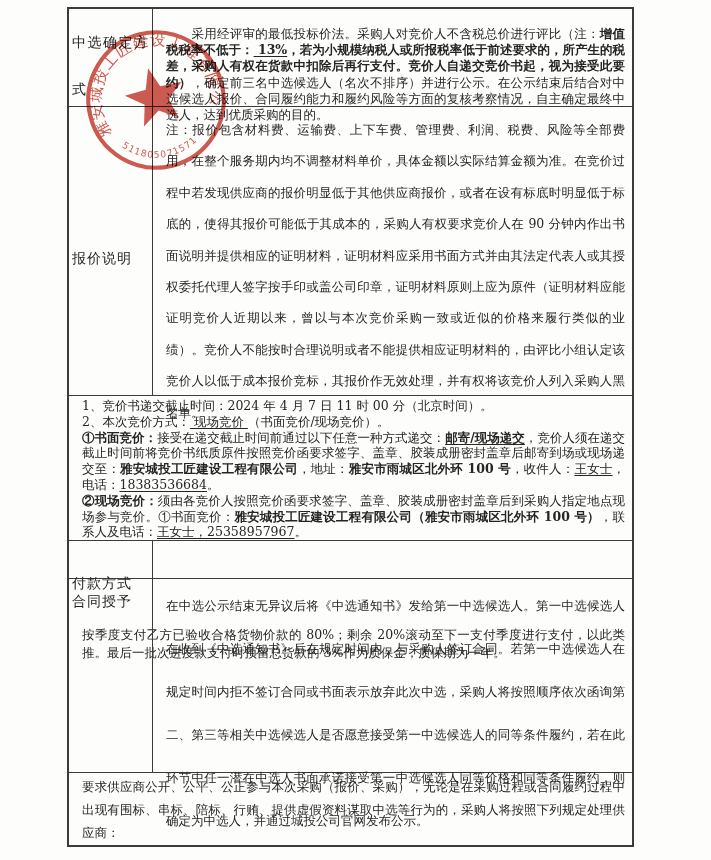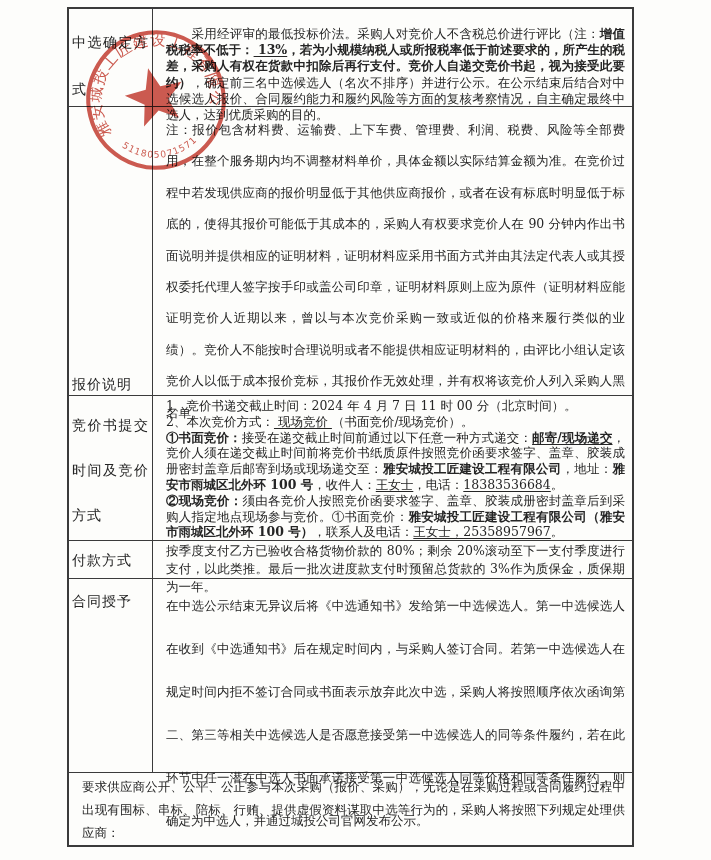--- a/index.html
+++ b/index.html
@@ -34,24 +34,24 @@
     white-space:pre-wrap;
     word-break:break-all;
   }
   .b{font-weight:700;}
   .u{text-decoration:underline;text-underline-offset:2px;}
 
   
   .r1{height:98px;}  .r1 .content-cell{line-height:16.2px;padding-top:17px;}
                      .r1 .label-cell{align-items:flex-start;padding-top:10px;line-height:47px;}
   .r2{height:289px;} .r2 .content-cell{line-height:31.4px;padding-top:7px;}
-                     .r2 .label-cell{align-items:flex-end;padding-top:13px;}
+                     .r2 .label-cell{align-items:center;padding-top:13px;}
   .r3{height:145px;} .r3 .content-cell{line-height:15.8px;padding-top:2px;}
                      .r3 .label-cell{align-items:flex-start;padding-top:7px;line-height:45px;}
-  .r4{height:38px;}  .r4 .content-cell{line-height:18px;padding-top:1px;}
+  .r4{height:38px;flex-direction:column;}  .r4 .content-cell{line-height:18px;padding-top:1px;}
                      .r4 .label-cell{align-items:center;}
   .r5{height:194px;} .r5 .content-cell{line-height:43px;padding-top:5px;}
                      .r5 .label-cell{align-items:flex-start;padding-top:11px;}
   .r6{height:72px;}  .r6 .content-cell{line-height:23px;padding-top:2px;}
                      .r6 .label-cell{align-items:center;}
 
   .seal{
     position:absolute;left:74px;top:18px;width:164px;height:164px;
     transform:rotate(-14deg);
     opacity:.82;
@@ -73,23 +73,20 @@
   </div>
 
   <div class="row r2">
     <div class="cell label-cell">
       <span>报价说明</span>
     </div>
     <div class="cell content-cell"><span>注：报价包含材料费、运输费、上下车费、管理费、利润、税费、风险等全部费用，在整个服务期内均不调整材料单价，具体金额以实际结算金额为准。在竞价过程中若发现供应商的报价明显低于其他供应商报价，或者在设有标底时明显低于标底的，使得其报价可能低于其成本的，采购人有权要求竞价人在 90 分钟内作出书面说明并提供相应的证明材料，证明材料应采用书面方式并由其法定代表人或其授权委托代理人签字按手印或盖公司印章，证明材料原则上应为原件（证明材料应能证明竞价人近期以来，曾以与本次竞价采购一致或近似的价格来履行类似的业绩）。竞价人不能按时合理说明或者不能提供相应证明材料的，由评比小组认定该竞价人以低于成本报价竞标，其报价作无效处理，并有权将该竞价人列入采购人黑名单。</span></div>
   </div>
 
   <div class="row r3">
-    <div class="cell label-cell">
-      <span>竞价书提交时间及竞价方式</span>
-    </div>
     <div class="cell content-cell"><span>1、竞价书递交截止时间：2024 年 4 月 7 日 11 时 00 分（北京时间）。
 2、本次竞价方式：</span><span class="u"> 现场竞价 </span><span>（书面竞价/现场竞价）。
 </span><span class="b">①书面竞价：</span><span>接受在递交截止时间前通过以下任意一种方式递交：</span><span class="b u">邮寄/现场递交</span><span>，竞价人须在递交截止时间前将竞价书纸质原件按照竞价函要求签字、盖章、胶装成册密封盖章后邮寄到场或现场递交至：</span><span class="b">雅安城投工匠建设工程有限公司</span><span>，地址：</span><span class="b">雅安市雨城区北外环 100 号</span><span>，收件人：</span><span class="u">王女士</span><span>，电话：</span><span class="u">18383536684</span><span>。
 </span><span class="b">②现场竞价：</span><span>须由各竞价人按照竞价函要求签字、盖章、胶装成册密封盖章后到采购人指定地点现场参与竞价。①书面竞价：</span><span class="b">雅安城投工匠建设工程有限公司（雅安市雨城区北外环 100 号）</span><span>，联系人及电话：</span><span class="u">王女士，25358957967</span><span>。</span></div>
   </div>
 
   <div class="row r4">
     <div class="cell label-cell">
       <span>付款方式</span>
     </div>

